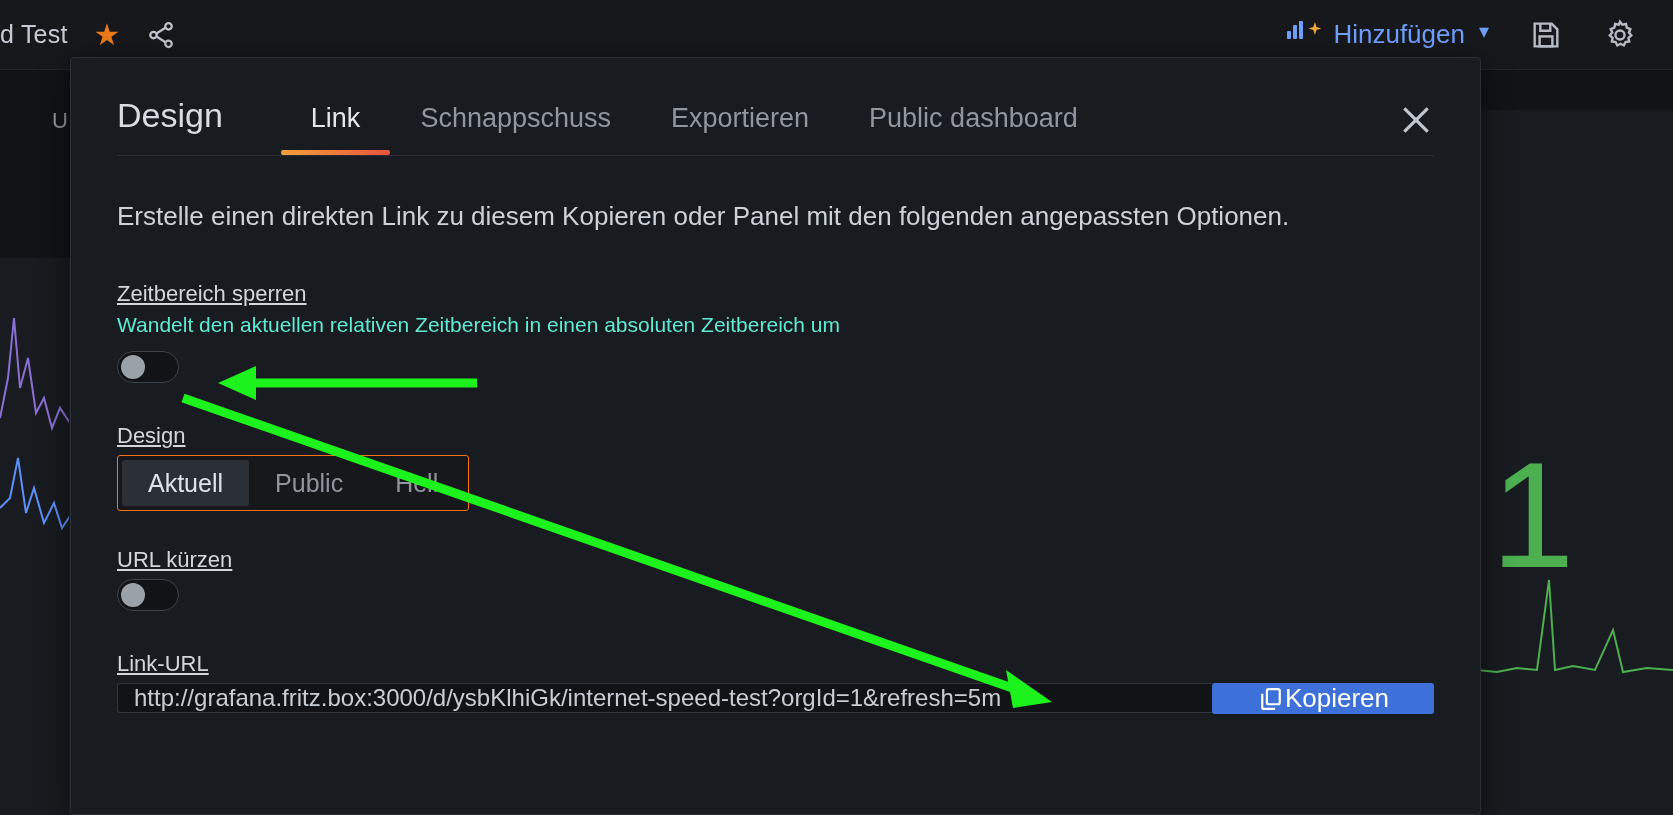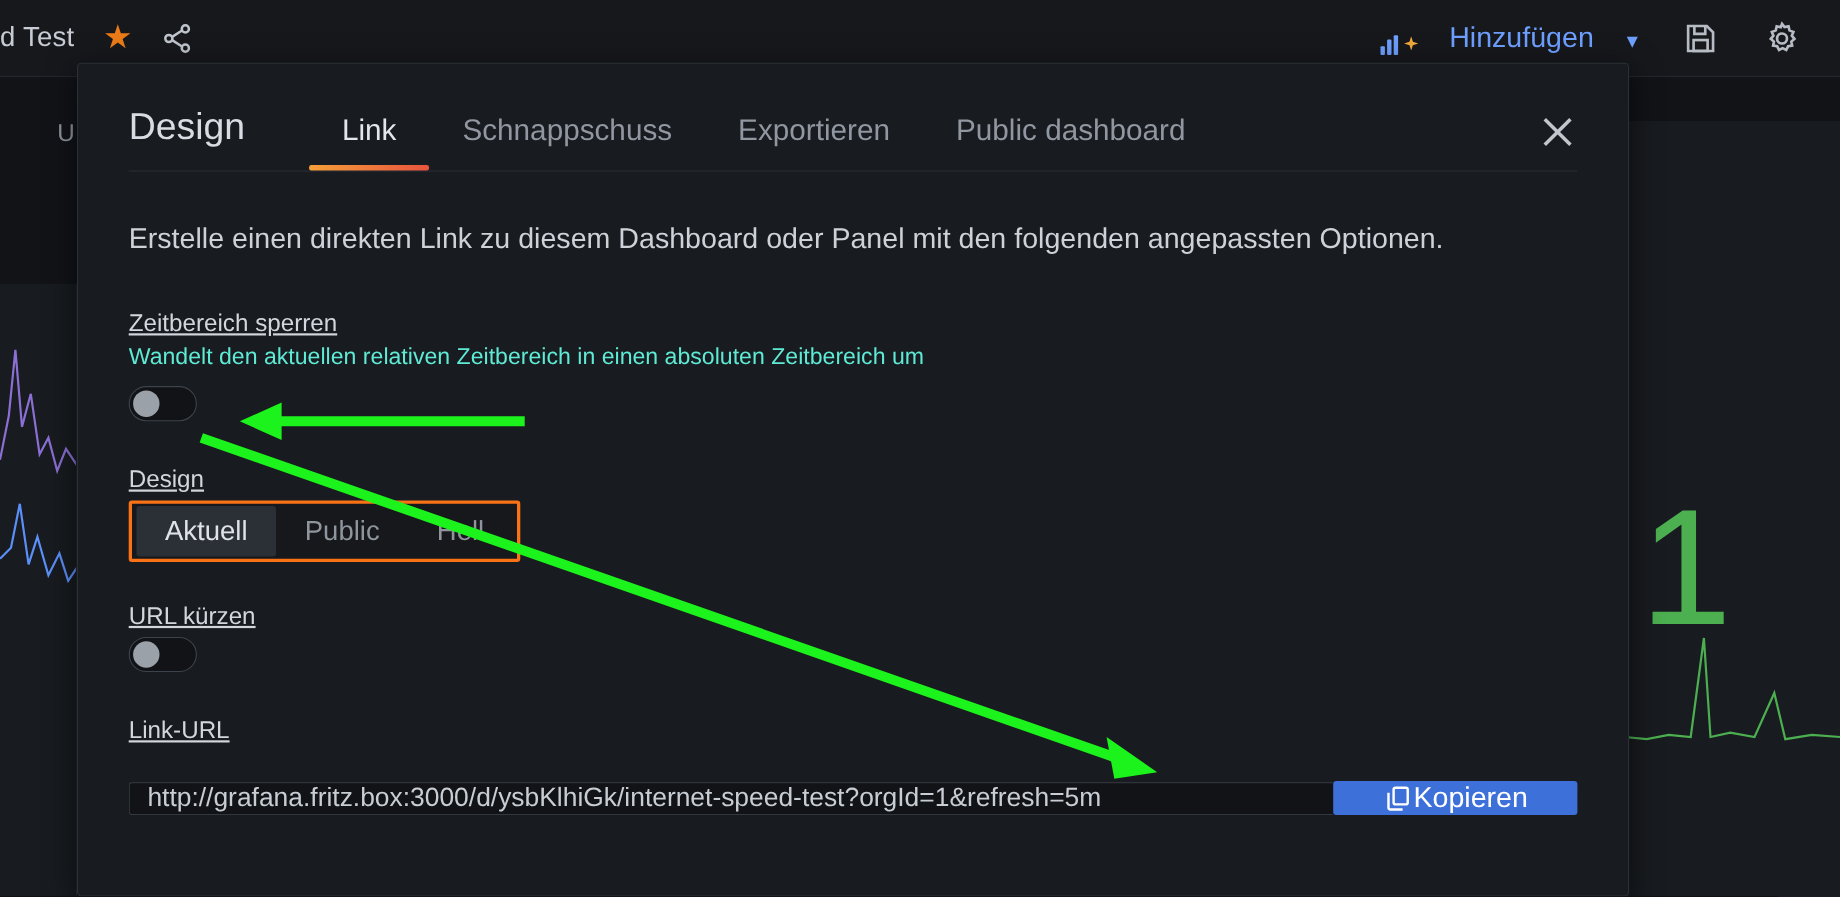--- a/index.html
+++ b/index.html
@@ -34,21 +34,21 @@
     margin-left: -14px; white-space: nowrap;
   }
   .star-icon { color: #eb7b18; font-size: 30px; line-height: 1; }
   .share-ic { width: 30px; height: 30px; color: #c0c5cd; }
 
   .topbar-right {
     margin-left: auto; display: flex; align-items: center; gap: 40px;
     padding-right: 36px;
   }
   .add-btn {
-    display: flex; align-items: flex-end; gap: 28px;
+    display: flex; align-items: flex-start; gap: 12px;
     font-size: 26px; color: #6e9fff; white-space: nowrap;
   }
   .add-glyph { display: inline-flex; align-items: flex-end; gap: 2px; height: 20px; }
   .add-glyph i { display: block; width: 4px; background: #6e9fff; border-radius: 1px; }
   .add-glyph i:nth-child(1) { height: 8px; }
   .add-glyph i:nth-child(2) { height: 14px; }
   .add-glyph i:nth-child(3) { height: 18px; }
   .add-plus {
     width: 13px; height: 13px; background: #f2a93b;
     margin-left: 3px; margin-bottom: 4px;
@@ -143,32 +143,32 @@
     width: 24px; height: 24px; border-radius: 50%;
     background: #9ba1a9;
   }
 
   .block-gap-1 { height: 40px; }
   .block-gap-2 { height: 36px; }
   .block-gap-3 { height: 40px; }
 
   .radio-group {
     display: inline-flex; align-items: center;
-    border: 3px solid #f97316; border-radius: 3px;
+    border: 1px solid #f97316; border-radius: 3px;
     background: #16181c; padding: 4px;
     height: 56px;
   }
   .radio-opt {
     font-size: 25px; color: #8f959d; padding: 0 26px;
     height: 46px; display: flex; align-items: center;
     border-radius: 3px; cursor: pointer; white-space: nowrap;
   }
   .radio-opt.selected { background: #2b3036; color: #dfe3e9; }
 
-  .url-row { display: flex; align-items: flex-end; height: 58px; }
+  .url-row { display: flex; align-items: flex-start; height: 58px; }
   .url-input {
     flex: 1; background: #111317; border: 1px solid #33383f;
     border-right: none;
     border-radius: 3px 0 0 3px;
     color: #c8cdd4; font-size: 24px;
     padding: 0 16px; font-family: "Liberation Sans", sans-serif;
     white-space: nowrap; overflow: hidden; text-overflow: clip;
     display: flex; align-items: center;
   }
   .copy-btn {
@@ -260,21 +260,21 @@
       </div>
       <svg class="close-x" viewBox="0 0 24 24" fill="none" stroke="currentColor" stroke-width="1.9">
         <line x1="5" y1="5" x2="19" y2="19"></line>
           <line x1="19" y1="5" x2="5" y2="19"></line>
       </svg>
     </div>
     <div class="head-rule"></div>
 
     <div class="modal-body">
 
-      <div class="lead">Erstelle einen direkten Link zu diesem Dashboard oder Panel mit den folgenden angepassten Optionen.</div>
+      <div class="lead">Erstelle einen direkten Link zu diesem Kopieren oder Panel mit den folgenden angepassten Optionen.</div>
 
       <div class="field">
         <div class="field-label">Zeitbereich sperren</div>
         <div class="field-desc">Wandelt den aktuellen relativen Zeitbereich in einen absoluten Zeitbereich um</div>
         <div class="toggle">
           <div class="knob"></div>
         </div>
       </div>
 
       <div class="block-gap-1"></div>

